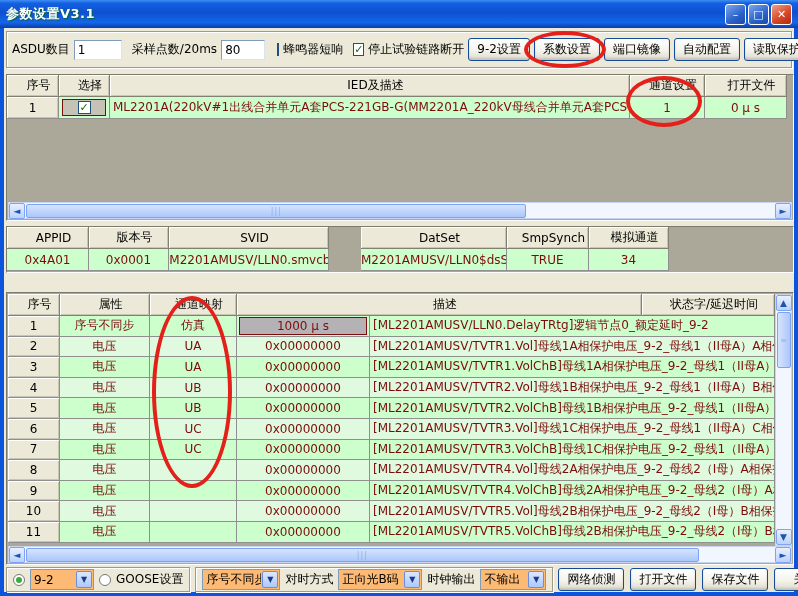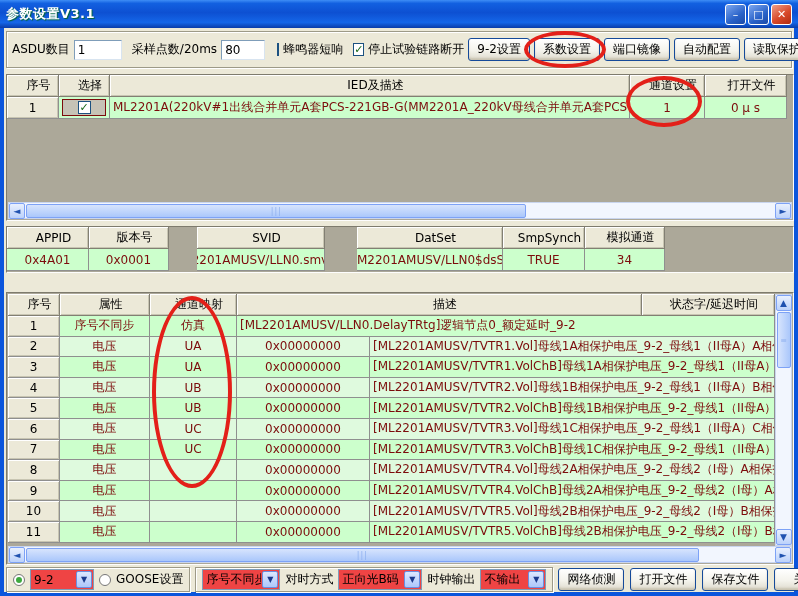--- a/index.html
+++ b/index.html
@@ -22,21 +22,21 @@
   .sunken { border:1px solid; border-color:#7e7b6d #fdfdfd #fdfdfd #7e7b6d; background:#aca899; }
   .btn { height:23px; border:1px solid #154a9a; border-radius:3px; color:#000; font-size:12px;
     background:linear-gradient(180deg,#ffffff 0%,#f4f3ec 55%,#dedbcd 100%);
     display:flex; align-items:center; justify-content:center; padding:0 8px; white-space:nowrap;
     box-shadow:inset 0 -2px 2px rgba(160,150,120,.35); }
   .tinput { height:20px; background:#fff; border:1px solid; border-color:#7f9db9 #d8e4f0 #d8e4f0 #7f9db9; font-size:12px; padding:1px 3px; color:#000; }
   .cb { width:13px; height:13px; background:#fff; border:1px solid #1c5180; display:inline-flex; align-items:center; justify-content:center;
     font-size:11px; color:#156615; font-weight:bold; line-height:1; }
   .radio { width:12px; height:12px; border-radius:50%; background:#fff; border:1px solid #777; display:inline-flex; align-items:center; justify-content:center; }
   .radio .dot { width:6px; height:6px; border-radius:50%; background:#3faa3f; }
-  .dd { height:21px; background:#ef4444; border:1px solid #7f9db9; display:flex; align-items:center; font-size:12px; }
+  .dd { height:21px; background:#fdba74; border:1px solid #7f9db9; display:flex; align-items:center; font-size:12px; }
   .dd .dd-text { flex:1; padding:0 3px; overflow:hidden; white-space:nowrap; color:#000; }
   .dd .dd-arrow { width:16px; height:17px; margin:1px; border:1px solid #6a8fe0; border-radius:2px;
     background:linear-gradient(180deg,#dce7fe,#aec8fb); color:#1b3a8c; font-size:8px; display:flex; align-items:center; justify-content:center; }
   .lbl { font-size:12px; color:#000; white-space:nowrap; }
 
   
   .hcell { background:#ece9d8; border-right:1px solid #827f73; border-bottom:1px solid #827f73;
     box-shadow:inset 1px 1px 0 #fff, inset -1px -1px 0 #c8c5b2;
     font-size:12px; color:#000; display:flex; align-items:center; justify-content:center; white-space:nowrap; overflow:hidden;padding-left:12px; }
   .dcell { background:#ccffcc; border-right:1px solid #8f8f8f; border-bottom:1px solid #8f8f8f;
@@ -64,21 +64,21 @@
 
   
   .panel { position:absolute; background:#aca899; }
   .t1 { left:2px; top:74px; width:788px; height:147px; }
   .t1 .c-no{width:52px;} .t1 .c-sel{width:51px;} .t1 .c-desc{width:520px;} .t1 .c-chan{width:75px;} .t1 .c-delay{width:82px;}
   .t1 .grid-row{height:22px;}
   .sel-box { width:44px; height:17px; background:#c6c3b6; border:1px solid #7c0c0c; display:flex; align-items:center; justify-content:center; }
 
   
   .t2 { left:2px; top:226px; width:788px; height:47px; }
-  .t2 .c1{width:82px;} .t2 .c2{width:80px;} .t2 .c3{width:128px;margin-left:28px;} .t2 .c4{width:146px;margin-left:32px;} .t2 .c5{width:82px;} .t2 .c6{width:80px;}
+  .t2 .c1{width:82px;} .t2 .c2{width:80px;} .t2 .c3{width:160px;} .t2 .c4{width:146px;margin-left:32px;} .t2 .c5{width:82px;} .t2 .c6{width:80px;}
   .t2 .grid-row{height:22px;}
 
   
   .t3 { left:2px; top:292px; width:788px; height:273px; }
   .t3 .c-no{width:52px;} .t3 .c-attr{width:90px;} .t3 .c-map{width:87px;} .t3 .c-st{width:133px;} .t3 .c-desc{flex:1;}
   .t3 .grid-row{height:22px; flex:0 0 auto;}
   .t3-head { position:absolute; left:1px; top:1px; right:18px; }
   .t3-rows { position:absolute; left:1px; top:23px; right:18px; height:230px; overflow:hidden; background:#aca899; }
   .t3-rows .grid-row { height:20.6px; }
   .t3-rows .grid-row:nth-child(even) .dcell { background:#dffade; }
@@ -181,20 +181,23 @@
       <div class="hcell c-attr">属性</div>
       <div class="hcell c-map">通道映射</div>
       <div class="hcell c-desc">描述</div>
       <div class="hcell c-st">状态字/延迟时间</div>
     </div>
     <div class="t3-rows">
       <div class="grid-row">
         <div class="dcell rowhead c-no">1</div>
         <div class="dcell c-attr">序号不同步</div>
         <div class="dcell c-map">仿真</div>
+        <div class="dcell c-st">
+            <span class="st-sel">1000 μ s</span>
+          </div>
         <div class="dcell left c-desc">[ML2201AMUSV/LLN0.DelayTRtg]逻辑节点0_额定延时_9-2</div>
       </div>
       <div class="grid-row">
         <div class="dcell rowhead c-no">2</div>
         <div class="dcell c-attr">电压</div>
         <div class="dcell c-map">UA</div>
         <div class="dcell c-st">0x00000000</div>
         <div class="dcell left c-desc">[ML2201AMUSV/TVTR1.Vol]母线1A相保护电压_9-2_母线1（II母A）A相保护电压</div>
       </div>
       <div class="grid-row">

